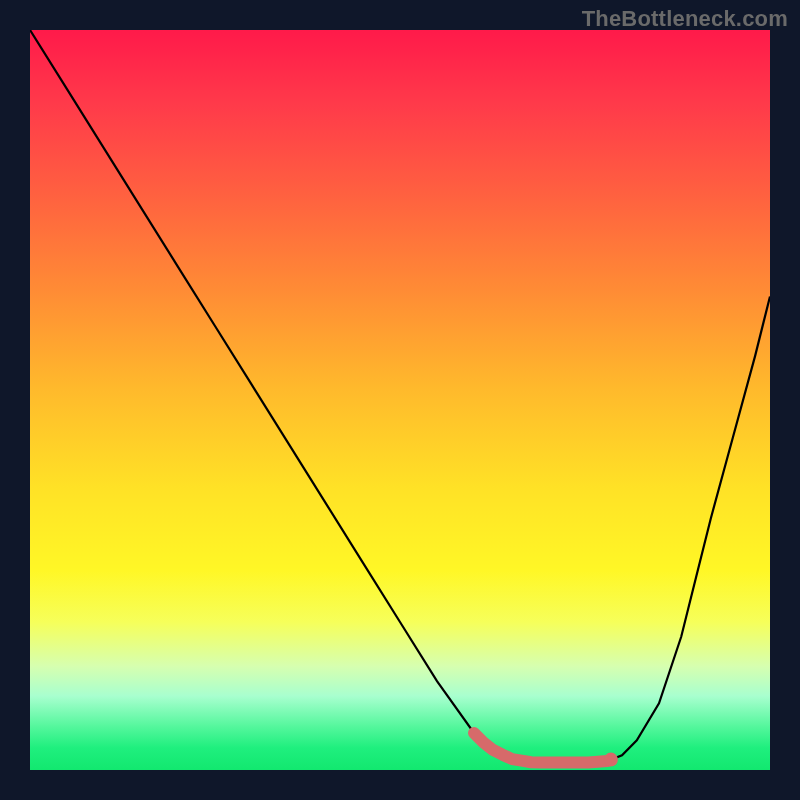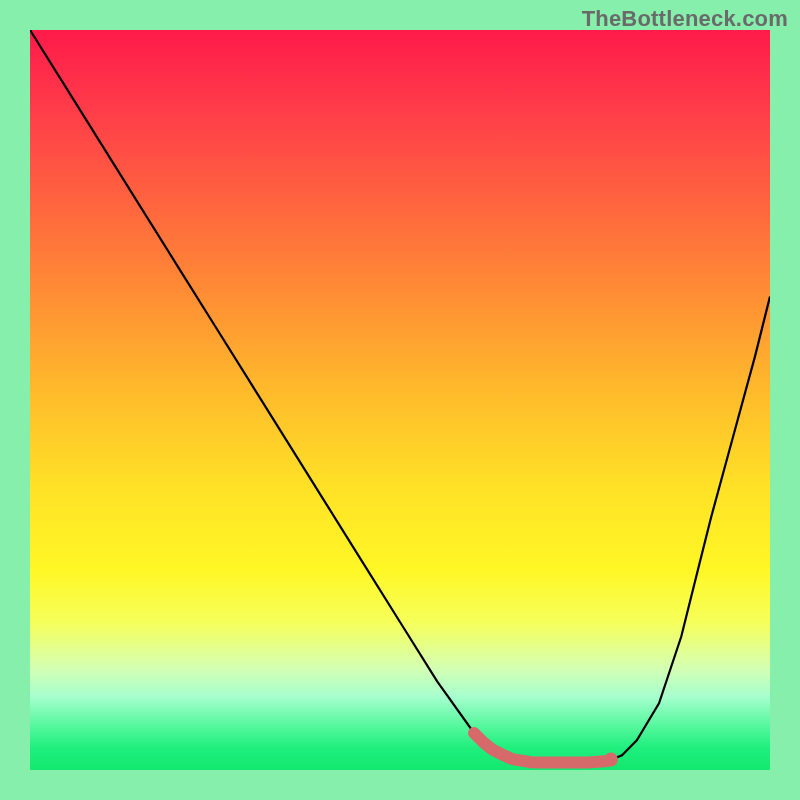--- a/index.html
+++ b/index.html
@@ -1,21 +1,21 @@
 <!DOCTYPE html>
 <html><head>
 <meta charset="utf-8">
 <style>
   * { margin: 0; padding: 0; box-sizing: border-box; }
   html, body { width: 800px; height: 800px; overflow: hidden; background: #000; }
   .wrap {
     position: relative;
     width: 800px;
     height: 800px;
-    background: #86efac;
+    background: #0f172a;
   }
   .plot {
     position: absolute;
     left: 30px;
     top: 30px;
     width: 740px;
     height: 740px;
     background: linear-gradient(to bottom,
       #ff1a4a 0%,
       #ff3a4a 10%,

